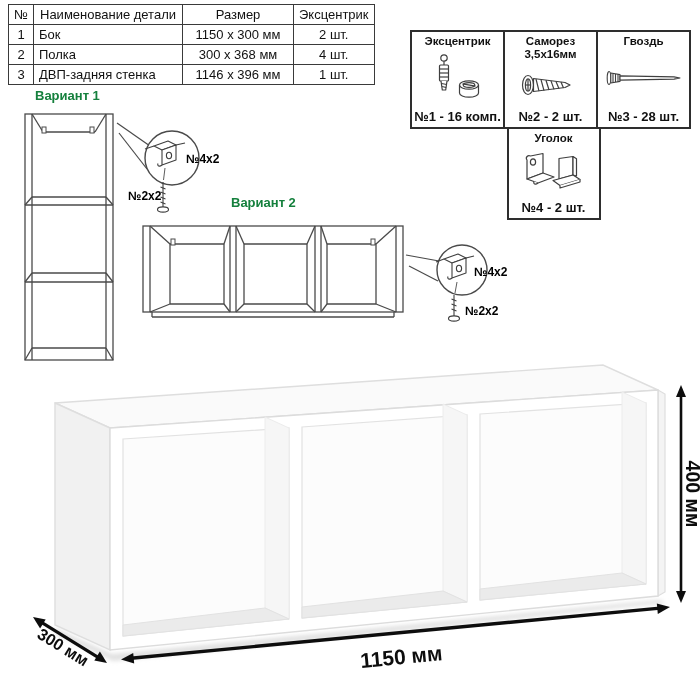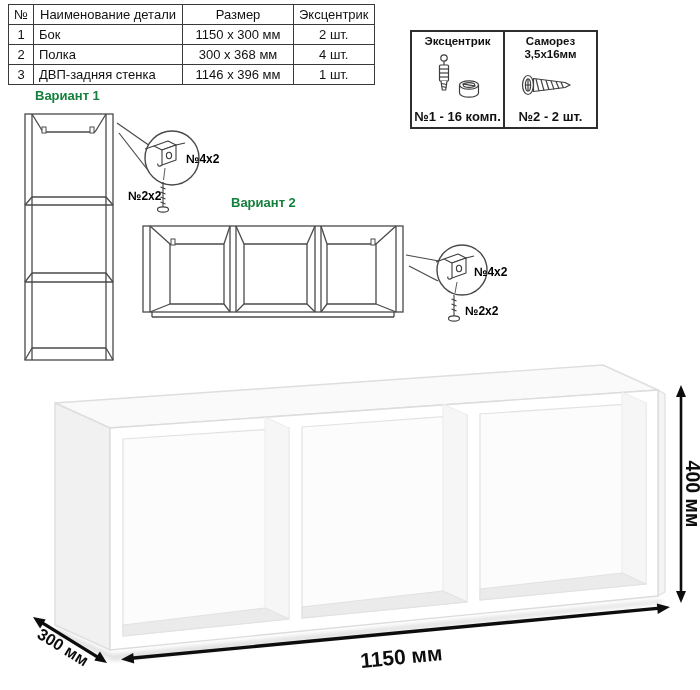--- a/index.html
+++ b/index.html
@@ -132,24 +132,64 @@
             <line x1="37" y1="14.2" x2="40" y2="24"></line>
             <line x1="42" y1="14.9" x2="45" y2="23.4"></line>
             <line x1="47" y1="15.5" x2="50" y2="22.8"></line>
             <line x1="52" y1="16.1" x2="54.5" y2="22.1"></line>
           </g>
         </svg>
       </div>
       <div class="hw-qty">№2 - 2 шт.</div>
     </div>
 
+    <div class="hw-cell">
+      <div class="hw-title">
+        <span>Гвоздь</span><br>
+        <span></span>
+      </div>
+      <div class="hw-icon">
+        <svg width="84" height="30" viewBox="0 0 84 30">
+          <g stroke="#3f3f3f" fill="#fff" stroke-width="1.1" stroke-linejoin="round">
+            <ellipse cx="7" cy="15" rx="1.8" ry="6.5"></ellipse>
+            <path d="M8.8,10 L18,11.6 L18,18.4 L8.8,20 Z"></path>
+            <line x1="11" y1="10.6" x2="11" y2="19.4"></line>
+            <line x1="13.5" y1="11" x2="13.5" y2="19"></line>
+            <line x1="16" y1="11.3" x2="16" y2="18.7"></line>
+            <path d="M18,12.9 L72,13.9 L78,15 L72,16.1 L18,17.1 Z"></path>
+          </g>
+        </svg>
+      </div>
+      <div class="hw-qty">№3 - 28 шт.</div>
+    </div>
   </div>
 
   <div class="hw-row bottom">
 
+    <div class="hw-cell">
+      <div class="hw-title">
+        <span>Уголок</span><br>
+        <span></span>
+      </div>
+      <div class="hw-icon">
+        <svg width="80" height="42" viewBox="0 0 80 42">
+          <g stroke="#3f3f3f" fill="#fff" stroke-width="1.2" stroke-linejoin="round">
+            <path d="M13,9 C11,6.5 14,3.5 16.5,5 L29,2.5 L29,22 L13,28 Z"></path>
+            <ellipse cx="19" cy="11" rx="2.6" ry="3.2"></ellipse>
+            <path d="M13,28 L29,22 L40,26 L24,32 Z"></path>
+            <path d="M24,32 c-2.5,2 -5,1 -4,-1.5"></path>
+            <path d="M45,7.5 L59,5.5 L59,24 L45,28 Z"></path>
+            <path d="M59,5.5 L62.5,7.8 L62.5,25 L59,24 Z"></path>
+            <path d="M39,29.5 L59,24 L66,28.5 L46,34.5 Z"></path>
+            <path d="M46,34.5 L46,37 L66,31 L66,28.5"></path>
+          </g>
+        </svg>
+      </div>
+      <div class="hw-qty">№4 - 2 шт.</div>
+    </div>
 
   </div>
 </div>
 
 <div class="v-title" id="v1-title">Вариант 1</div>
 <div class="v-title" id="v2-title">Вариант 2</div>
 
 <svg class="abs" style="left:14px;top:108px;" width="222" height="258" viewBox="0 0 222 258">
   <g stroke="#4a4a4a" fill="none" stroke-width="1.3">
     <rect x="11" y="6" width="88" height="246"></rect>

